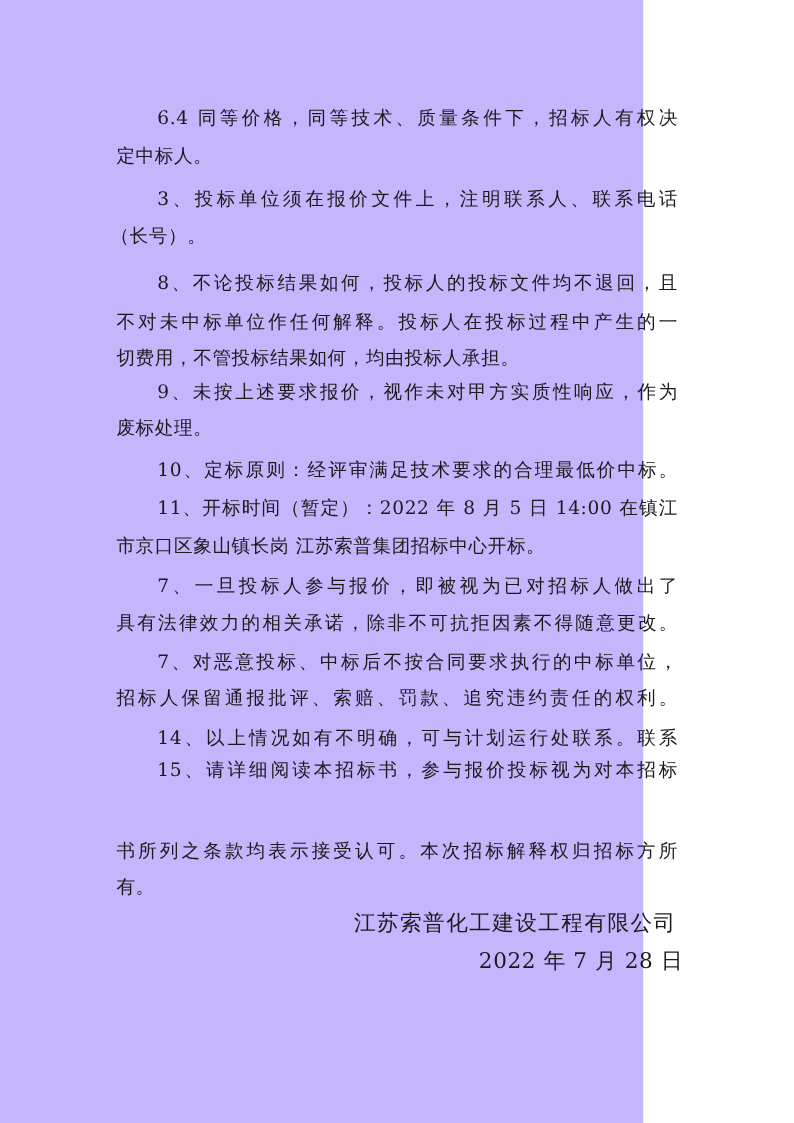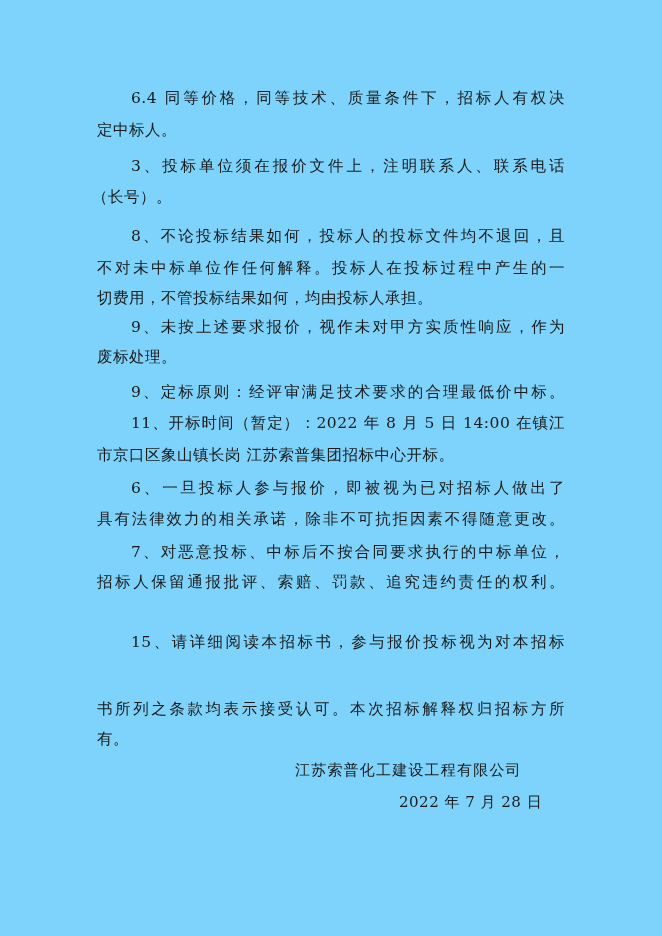--- a/index.html
+++ b/index.html
@@ -1,39 +1,39 @@
 <!DOCTYPE html>
 <html><head>
   <meta charset="utf-8">
   <style>
     html, body { margin: 0; padding: 0; background: #ffffff; }
     body { width: 662px; height: 936px; position: relative; overflow: hidden; }
     .page {
-      position: absolute; left: 0; top: 0; width: 662px; height: 936px;
-      background: #7dd3fc;
+      position: absolute; left: 0; top: 0; width: 536px; height: 936px;
+      background: #c4b5fd;
       font-family: "DejaVu Serif", "Liberation Serif", serif;
       color: #1a1a1a;
     }
     .line {
       position: absolute;
       left: 97px;
       width: 468px;
       font-size: 15.5px;
       height: 24px;
       line-height: 24px;
       white-space: nowrap;
       text-align: justify;
       text-align-last: justify;
       letter-spacing: 0.5px;
     }
     .line.indent { left: 131px; width: 434px; }
     .line.last { text-align-last: left; }
     .sig {
       position: absolute;
-      font-size: 15px;
+      font-size: 18px;
       height: 24px;
       line-height: 24px;
       white-space: nowrap;
       letter-spacing: 1.2px;
     }
   </style>
 </head>
 <body>
 
 <div class="page">
@@ -44,31 +44,32 @@
   <div class="line indent" style="top:154px">3、投标单位须在报价文件上，注明联系人、联系电话</div>
   <div class="line last" style="top:185px; left:92px">（长号）。</div>
 
   <div class="line indent" style="top:224px">8、不论投标结果如何，投标人的投标文件均不退回，且</div>
   <div class="line last" style="top:286px">切费用，不管投标结果如何，均由投标人承担。</div>
   <div class="line" style="top:256px">不对未中标单位作任何解释。投标人在投标过程中产生的一</div>
 
   <div class="line indent" style="top:315px">9、未按上述要求报价，视作未对甲方实质性响应，作为</div>
   <div class="line last" style="top:345px">废标处理。</div>
 
-  <div class="line indent" style="top:380px">9、定标原则：经评审满足技术要求的合理最低价中标。</div>
+  <div class="line indent" style="top:380px">10、定标原则：经评审满足技术要求的合理最低价中标。</div>
 
   <div class="line indent" style="top:411px">11、开标时间（暂定）：2022 年 8 月 5 日 14:00 在镇江</div>
   <div class="line last" style="top:443px">市京口区象山镇长岗 江苏索普集团招标中心开标。</div>
 
-  <div class="line indent" style="top:476px">6、一旦投标人参与报价，即被视为已对招标人做出了</div>
+  <div class="line indent" style="top:476px">7、一旦投标人参与报价，即被视为已对招标人做出了</div>
   <div class="line" style="top:507px">具有法律效力的相关承诺，除非不可抗拒因素不得随意更改。</div>
 
   <div class="line indent" style="top:540px">7、对恶意投标、中标后不按合同要求执行的中标单位，</div>
   <div class="line" style="top:570px">招标人保留通报批评、索赔、罚款、追究违约责任的权利。</div>
 
+  <div class="line indent" style="top:603px">14、以上情况如有不明确，可与计划运行处联系。联系</div>
 
   <div class="line indent" style="top:630px">15、请详细阅读本招标书，参与报价投标视为对本招标</div>
   <div class="line" style="top:697px">书所列之条款均表示接受认可。本次招标解释权归招标方所</div>
   <div class="line last" style="top:727px">有。</div>
 
   <div class="sig" style="top:758px; left:295px">江苏索普化工建设工程有限公司</div>
   <div class="sig" style="top:790px; left:399px; letter-spacing:0.5px">2022 年 7 月 28 日</div>
 
 </div>
 

